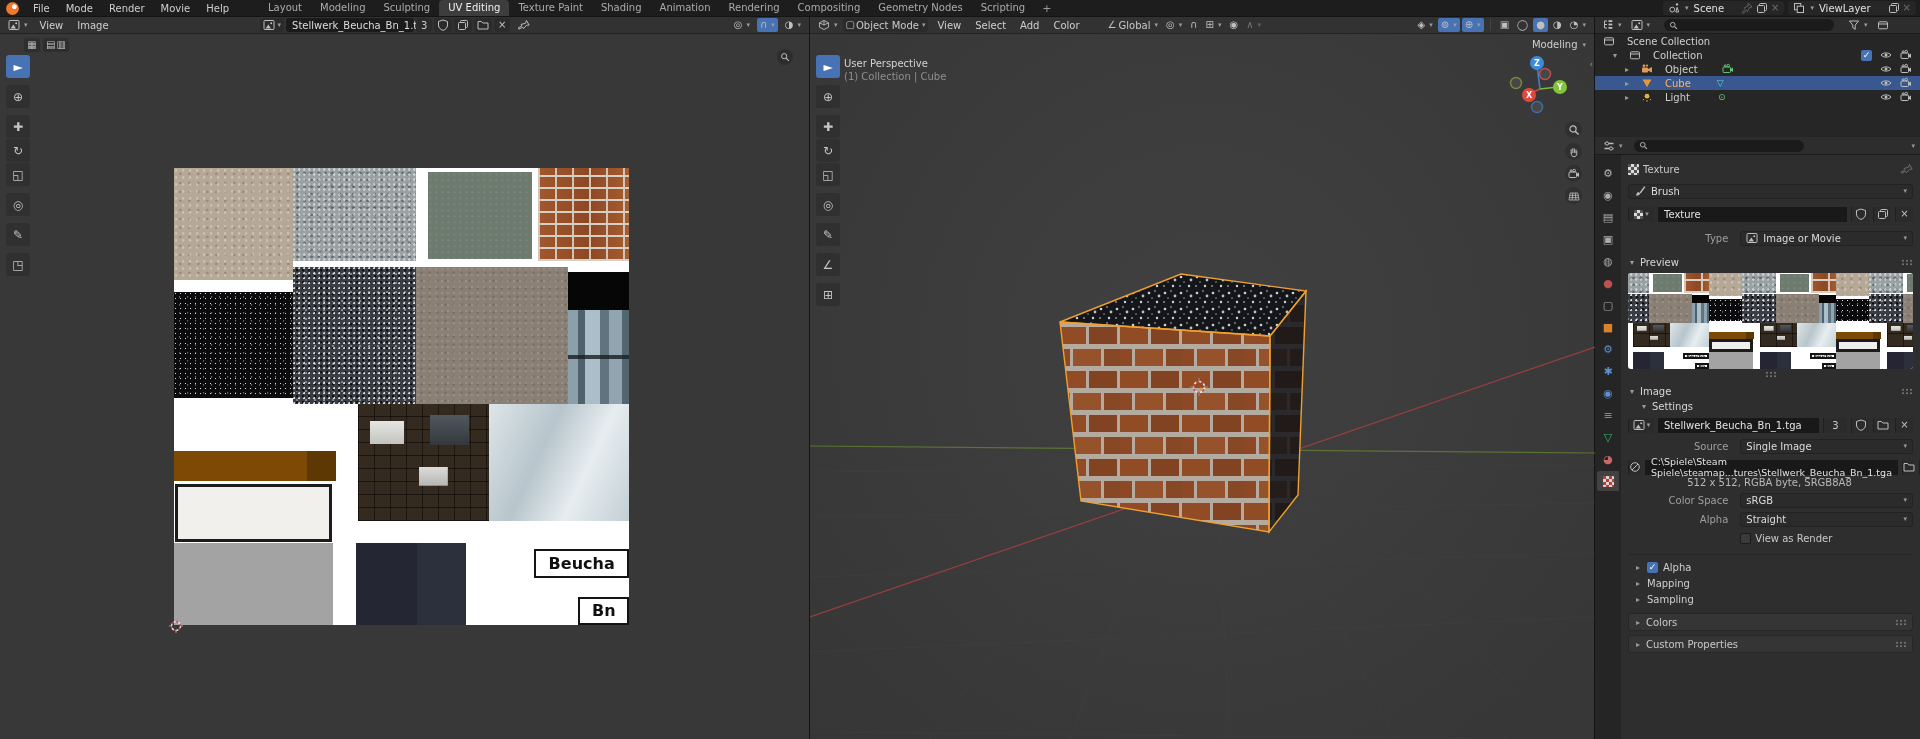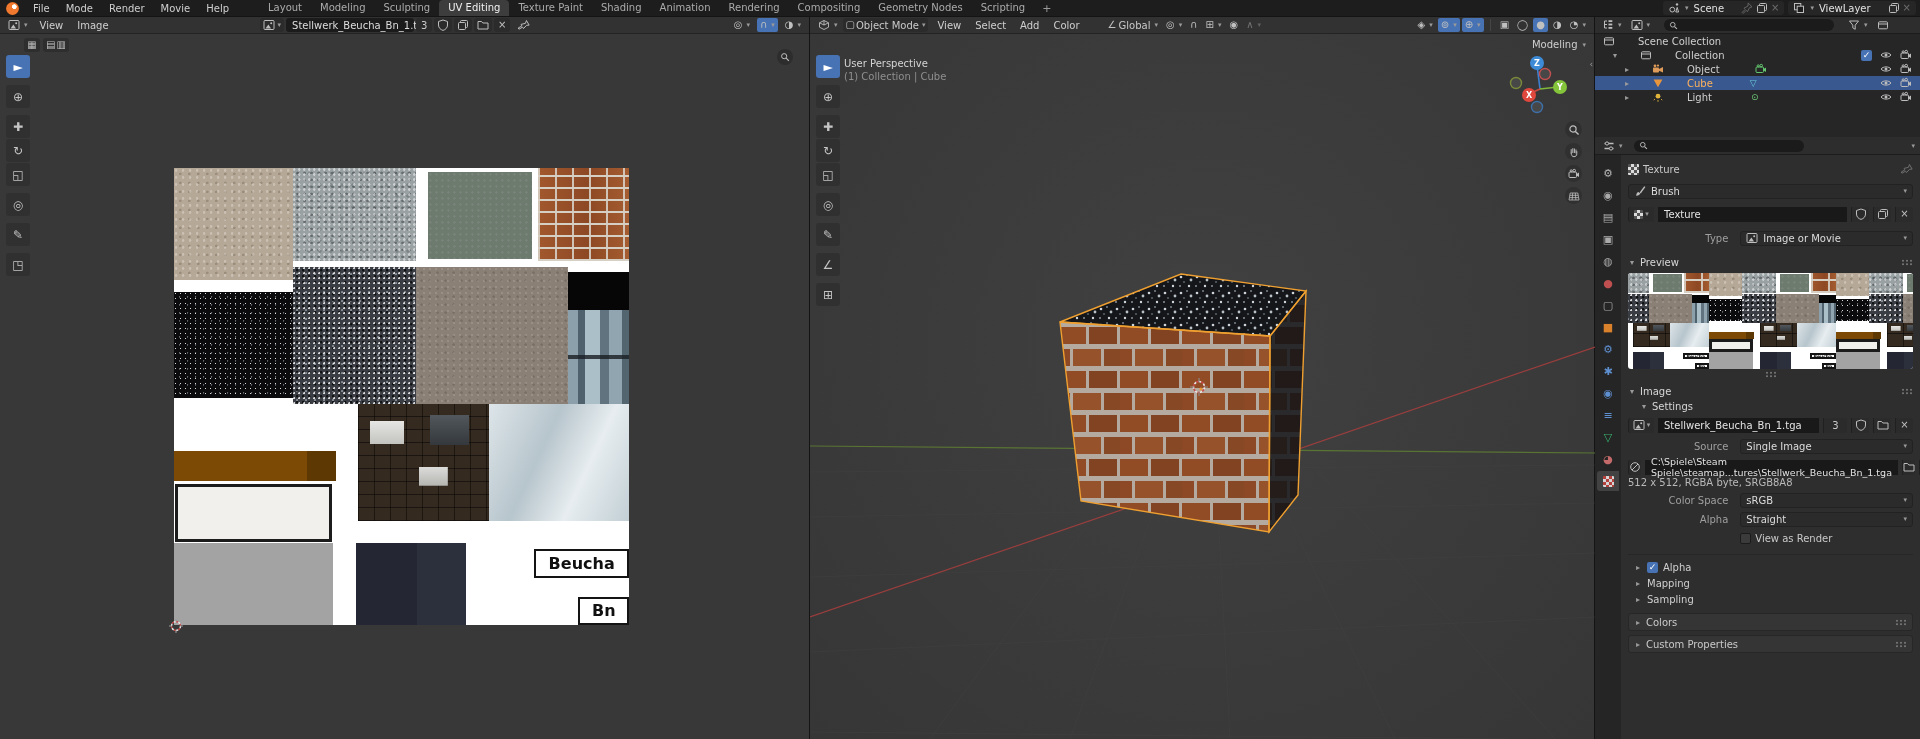--- a/index.html
+++ b/index.html
@@ -120,21 +120,21 @@
   .gizmo { position:absolute; right:14px; top:26px; z-index:4; }
   .vbtns { position:absolute; right:12px; top:104px; z-index:4; display:flex; flex-direction:column; gap:5px; }
   .vbtn { width:17px; height:17px; border-radius:50%; background:#2c2c2cb8; display:flex; align-items:center; justify-content:center; }
   .collapse { position:absolute; right:1px; top:42px; color:#9a9a9a; z-index:4; font-size:9px; }
 
   
   #rc { left:1594px; width:326px; border-left:1px solid #141414; background:#2e2e2e; }
   .outliner { position:absolute; left:0; top:0; width:100%; height:120px; background:#262626; }
   .ol-hdr { height:17px; background:#2d2d2d; border-bottom:1px solid #1c1c1c; display:flex; align-items:center; gap:3px; padding:0 4px; }
   .searchpill { flex:1; background:#1b1b1b; border-radius:8px; height:12px; display:flex; align-items:center; padding:0 5px; gap:4px; max-width:170px; margin:0 8px; }
-  .ol-row { height:14px; display:flex; align-items:center; gap:21px; padding:0 4px 0 6px; position:relative; }
+  .ol-row { height:14px; display:flex; align-items:center; gap:10px; padding:0 4px 0 6px; position:relative; }
   .ol-row.sel { background:#39588f; }
   .ol-row .lbl { color:#cfcfcf; padding-left:2px; }
   .ol-row.sel .lbl.obj-cube { color:#ffb35c; }
   .ol-right { margin-left:auto; display:flex; gap:8px; align-items:center; padding-right:4px; }
   .tri { font-size:8px; color:#9a9a9a; width:8px; text-align:center; }
   .chk { width:11px; height:11px; border-radius:2px; background:#4772b3; color:#fff; font-size:9px;
          display:flex; align-items:center; justify-content:center; line-height:1; }
   .chk.off { background:#3b3b3b; border:1px solid #1b1b1b; color:transparent; }
   .dataico { font-size:9px; }
 
@@ -158,21 +158,21 @@
   .pbtn .dd { margin-left:auto; }
   .pfield { flex:1; background:#191919; border-radius:3px 0 0 3px; height:15px; display:flex; align-items:center; padding:0 6px; color:#e3e3e3; }
   .sqbtn { width:18px; height:15px; background:#2b2b2b; border-left:1px solid #202020; display:flex; align-items:center; justify-content:center; }
   .panelhdr { display:flex; align-items:center; gap:4px; height:16px; color:#d6d6d6; }
   .panelbox { background:#353535; border:1px solid #272727; border-radius:3px; height:18px; display:flex; align-items:center; gap:4px; padding:0 5px; }
   .dots { width:12px; height:7px; margin-left:auto;
           background: radial-gradient(circle, #808080 .9px, transparent 1.1px); background-size:4px 3.5px; opacity:.8; }
   .preview-strip { position:relative; height:96px; overflow:hidden; background:#101010; border-radius:3px; margin:3px 0 2px; display:flex; }
   .preview-strip .atlas { width:127px; height:96px; flex:0 0 auto; background:#fff; font-size:4.5px; }
   .preview-strip .atlas:first-child { margin-left:-46px; }
-  .infoline { text-align:left; color:#b9b9b9; padding:2px 2px 0 0; height:14px; }
+  .infoline { text-align:center; color:#b9b9b9; padding:2px 2px 0 0; height:14px; }
   .subrow { display:flex; align-items:center; gap:5px; height:16px; padding-left:6px; color:#cfcfcf; }
 </style>
 </head>
 <body>
 
 <svg width="0" height="0" style="position:absolute">
 <defs>
   <symbol id="i-eye" viewBox="0 0 12 12">
         <path d="M1 6 C3 3.2 9 3.2 11 6 C9 8.8 3 8.8 1 6 Z" fill="none" stroke="currentColor"></path>
         <circle cx="6" cy="6" r="1.5" fill="currentColor"></circle>

